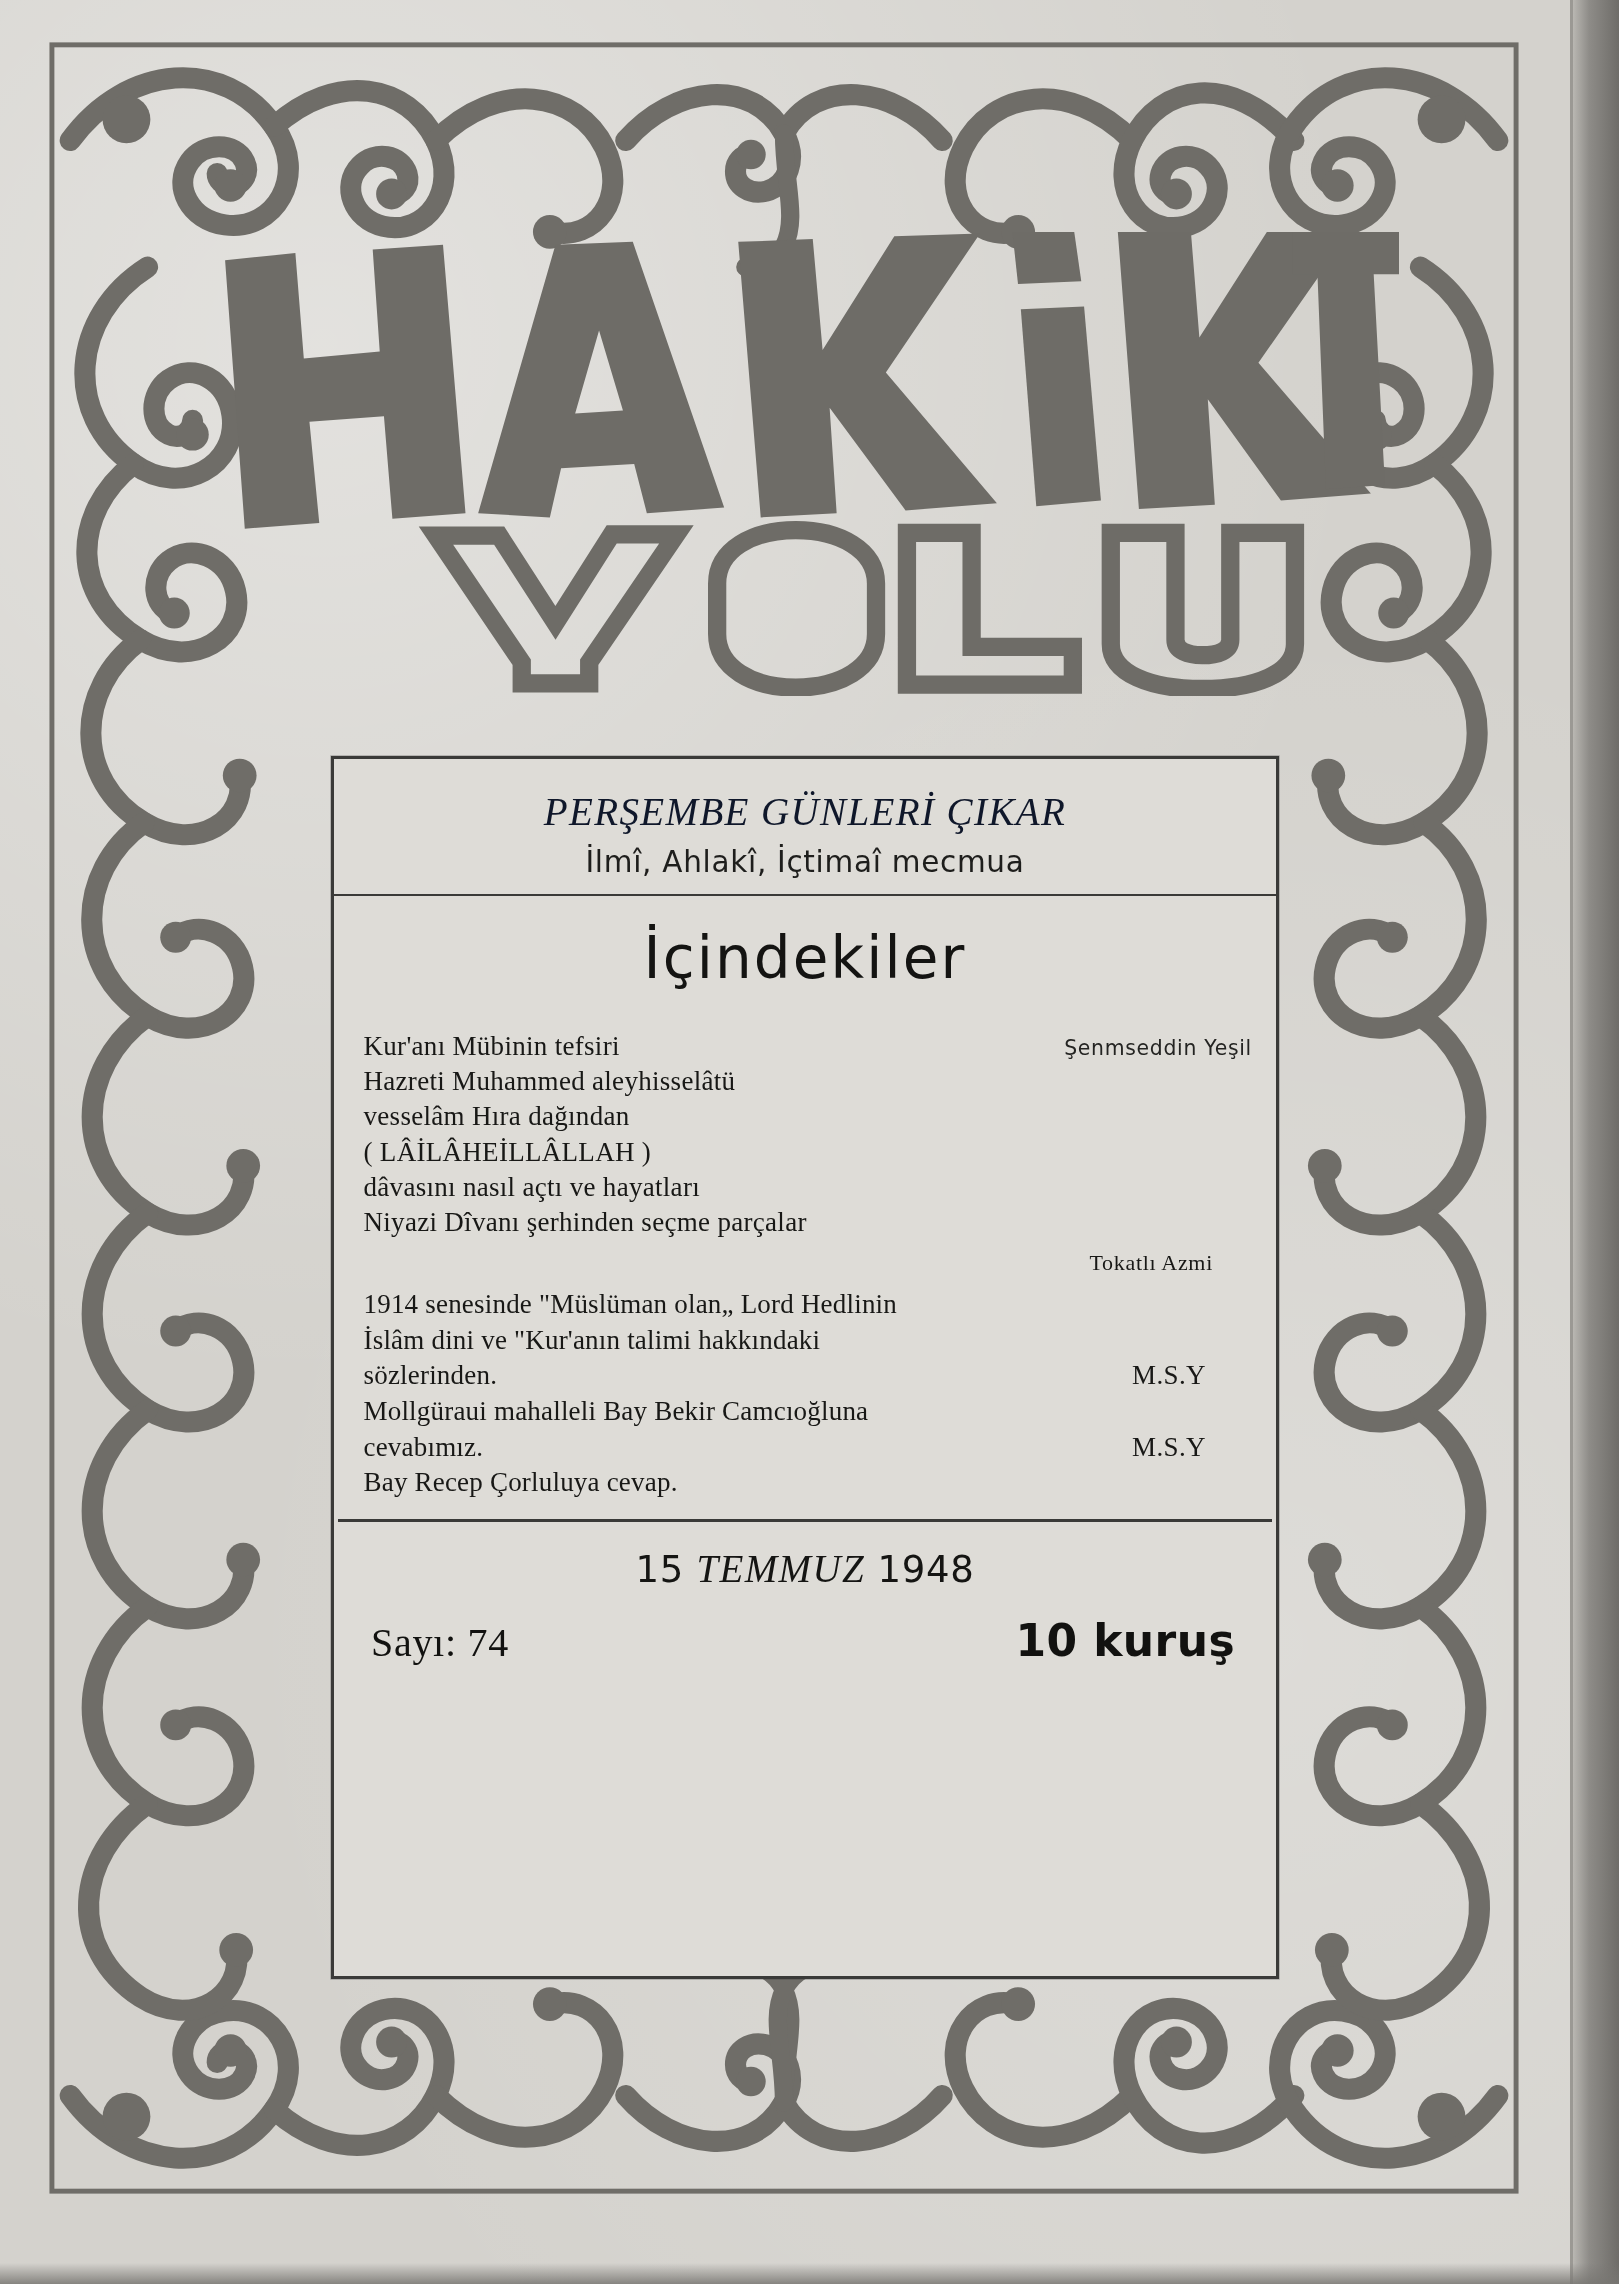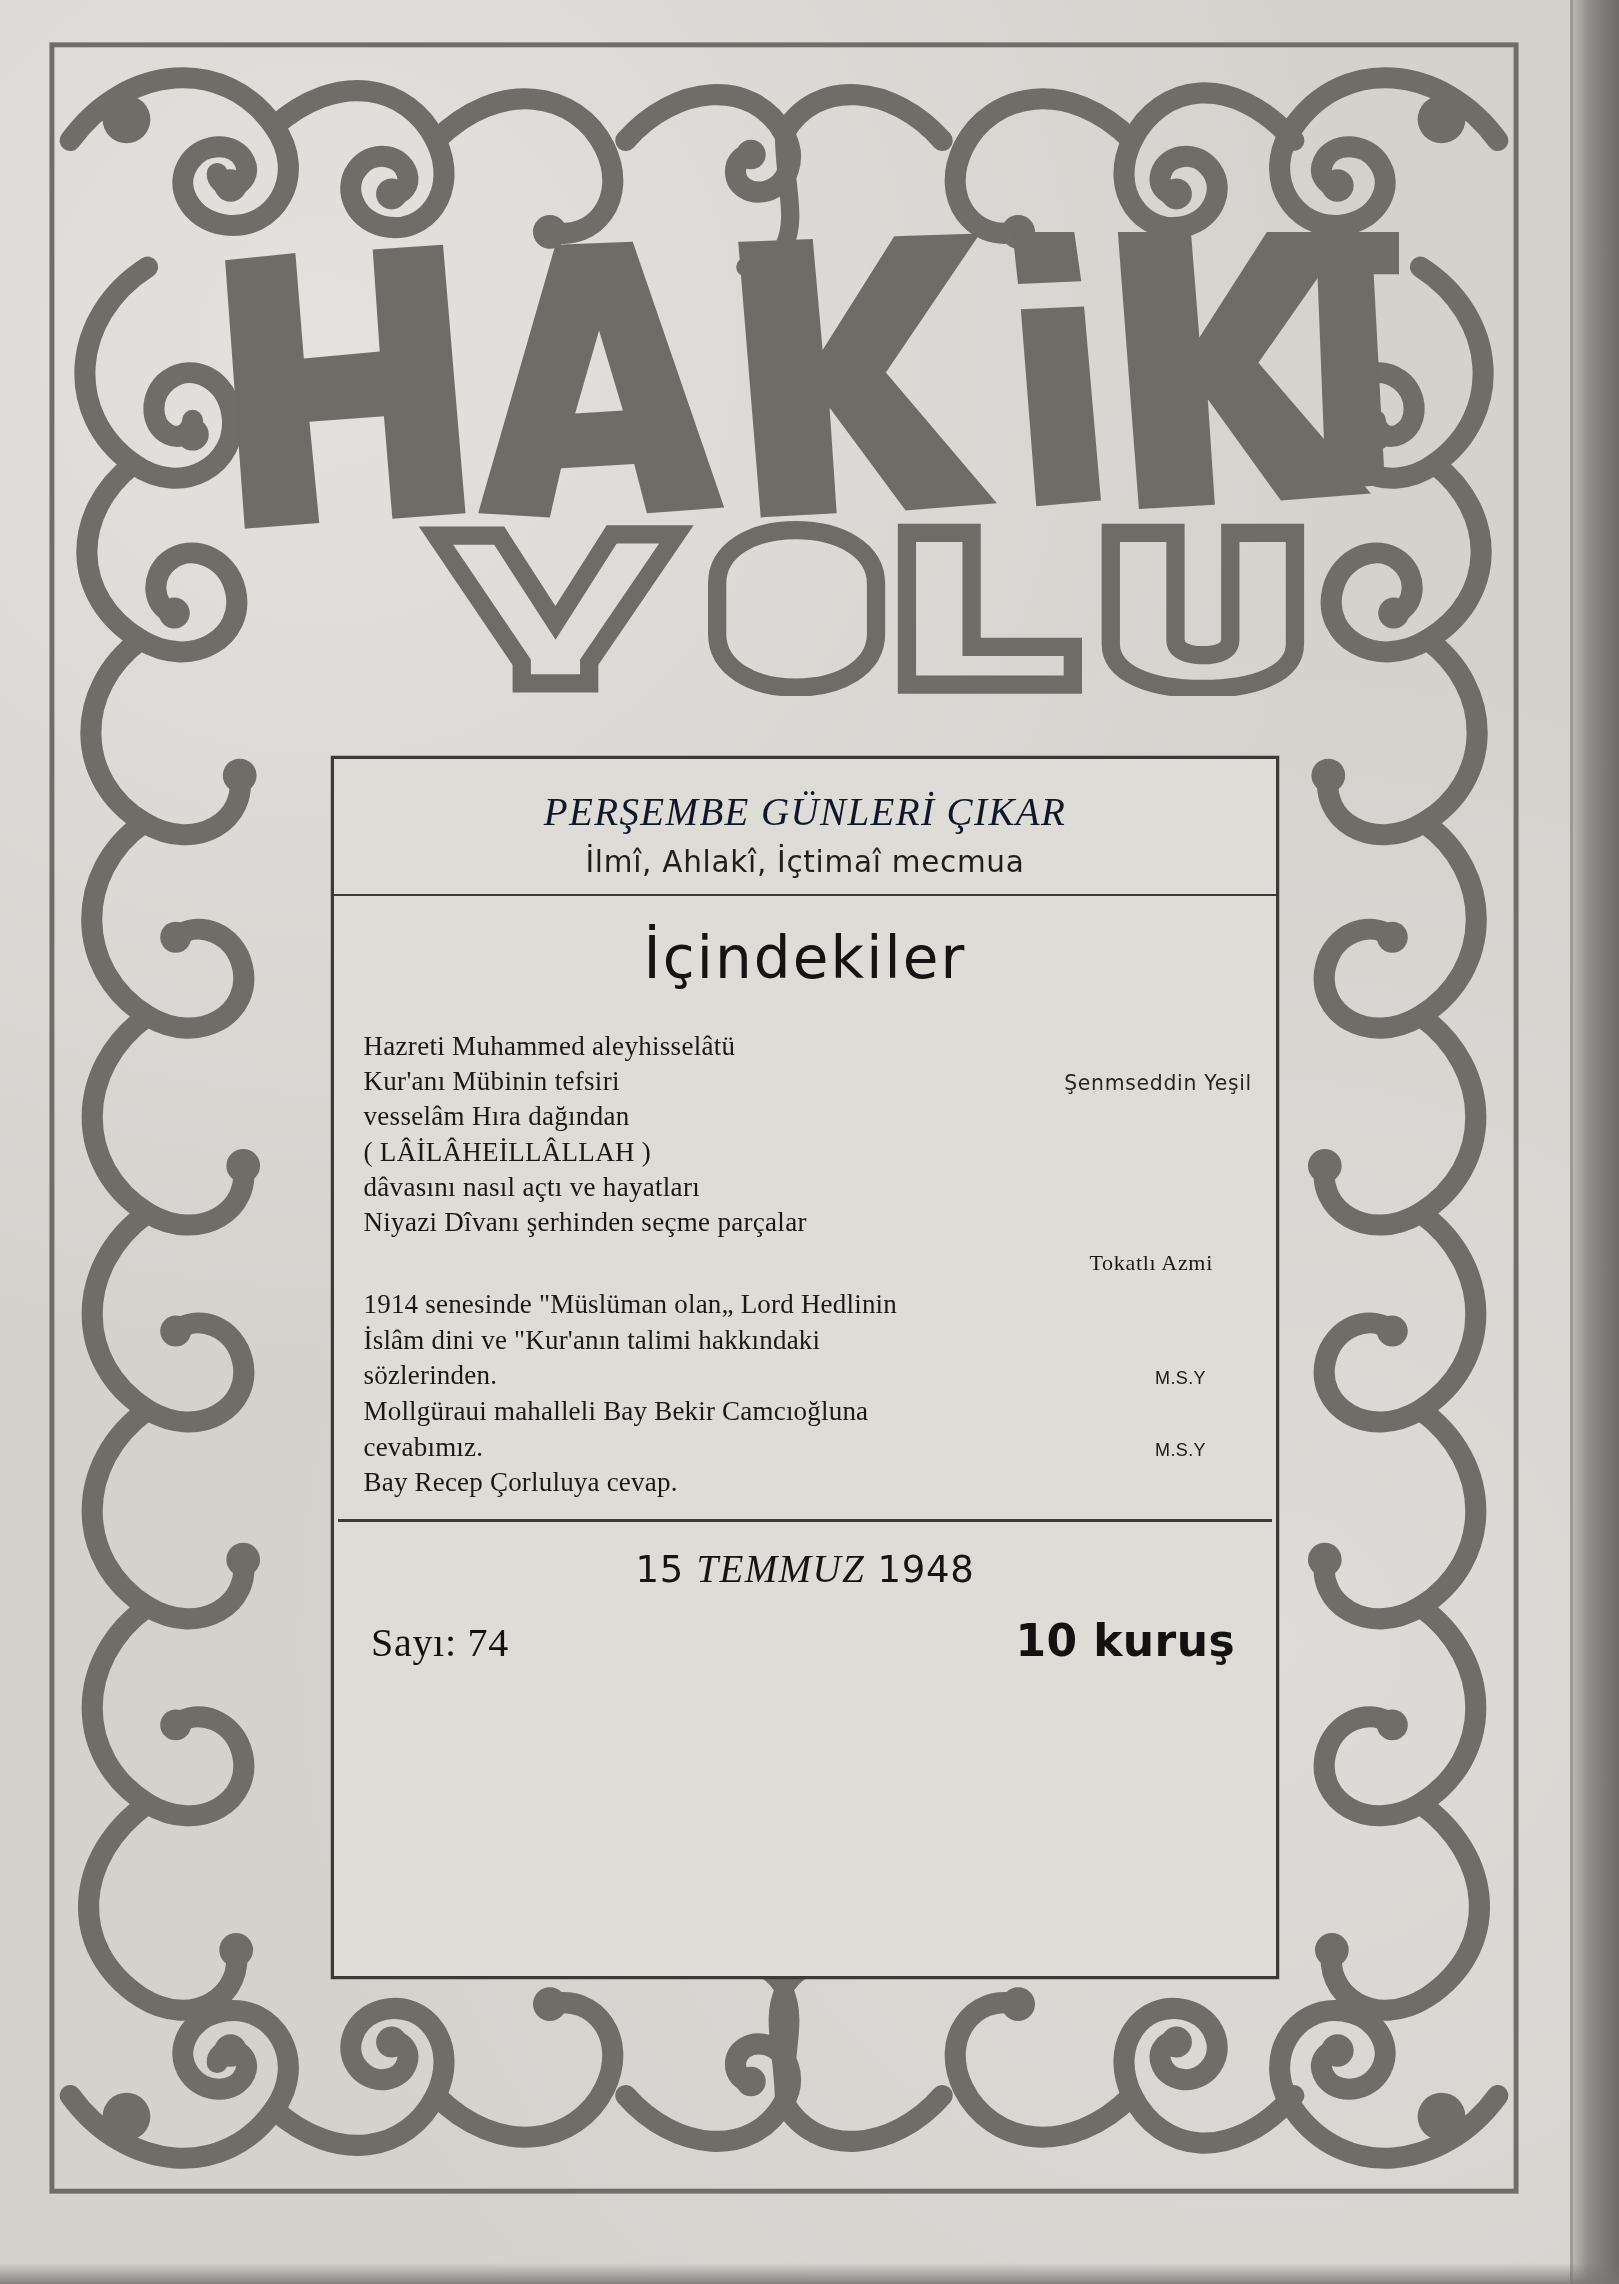--- a/index.html
+++ b/index.html
@@ -142,22 +142,22 @@
     white-space: nowrap;
   }
   .line-with-author {
     display: flex;
     align-items: baseline;
   }
   .line-with-author .txt { flex: 0 0 auto; }
   .line-with-author .sig {
     margin-left: auto;
     padding-right: 46px;
-    font-family: Liberation Sans, sans-serif;
-    font-size: 18px;
+    font-family: Liberation Serif, serif;
+    font-size: 27px;
     letter-spacing: 0.4px;
   }
 
   .toc-rule {
     margin: 18.3px 4.2px 0 4.2px;
     border-top: 3.5px solid #3a3a38;
   }
 
   .date-line {
     text-align: center;
@@ -352,25 +352,25 @@
 
     <div class="masthead-block">
       <div class="masthead-line1">PERŞEMBE  GÜNLERİ  ÇIKAR</div>
       <div class="masthead-line2">İlmî,  Ahlakî,  İçtimaî  mecmua</div>
     </div>
 
     <div class="toc-title">İçindekiler</div>
 
     <div class="toc-body">
 
-      <div class="toc-line">Hazreti Muhammed aleyhisselâtü</div>
       <div class="toc-line row-flex">
         <span>Kur'anı Mübinin tefsiri</span>
         <span class="author">Şenmseddin  Yeşil</span>
       </div>
+      <div class="toc-line">Hazreti Muhammed aleyhisselâtü</div>
       <div class="toc-line">vesselâm Hıra dağından</div>
       <div class="toc-line">( LÂİLÂHEİLLÂLLAH )</div>
       <div class="toc-line">dâvasını nasıl açtı ve hayatları</div>
       <div class="toc-line">Niyazi Dîvanı şerhinden seçme parçalar</div>
       <div class="author-right">Tokatlı Azmi</div>
 
       <div class="para-block">
         <div class="just-line">1914 senesinde "Müslüman olan„ Lord Hedlinin</div>
         <div class="just-line">İslâm dini  ve  "Kur'anın  talimi  hakkındaki</div>
         <div class="just-line line-with-author">

